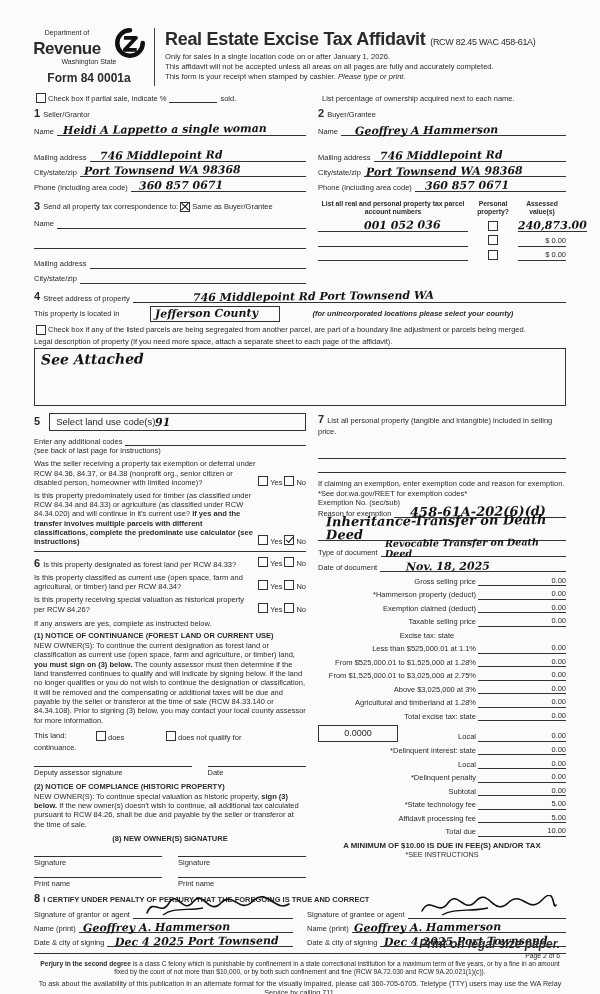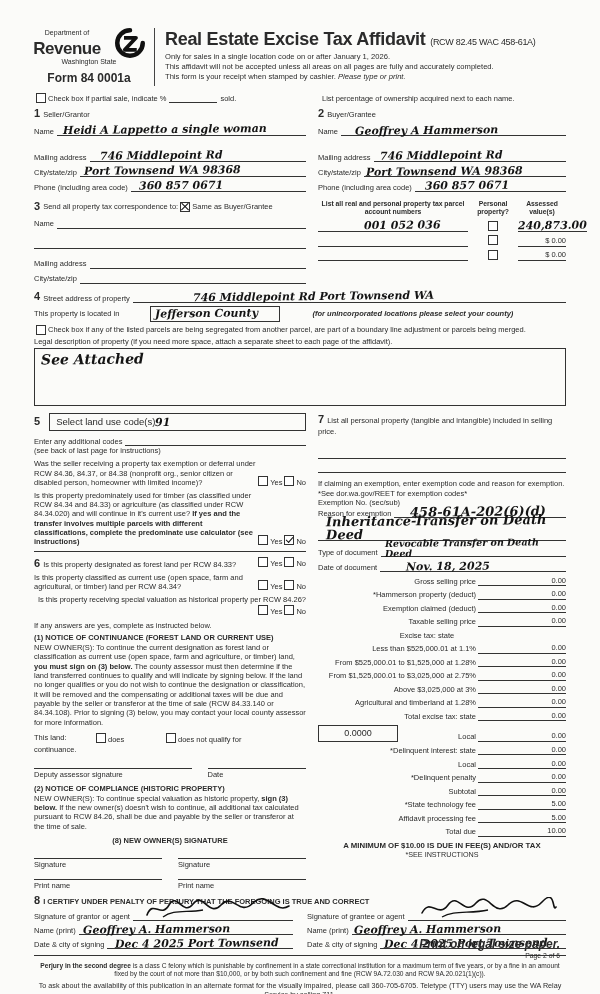--- a/index.html
+++ b/index.html
@@ -269,21 +269,21 @@
       </div>
       <hr class="full">
       <div style="display:flex;margin-top:5px;align-items:flex-start;">
         <span style="flex:1;"><span class="secnum">6</span><span>Is this property designated as forest land per RCW 84.33?</span></span>
         <span style="white-space:nowrap;"><span class="cb"></span><span>Yes</span><span class="cb"></span><span>No</span></span>
       </div>
       <div style="display:flex;margin-top:2px;align-items:flex-end;">
         <span style="flex:1;">Is this property classified as current use (open space, farm and agricultural, or timber) land per RCW 84.34?</span>
         <span style="white-space:nowrap;"><span class="cb"></span><span>Yes</span><span class="cb"></span><span>No</span></span>
       </div>
-      <div style="display:flex;margin-top:4px;align-items:flex-end;flex-direction:column;">
+      <div style="display:flex;margin-top:4px;align-items:flex-end;">
         <span style="flex:1;">Is this property receiving special valuation as historical property per RCW 84.26?</span>
         <span style="white-space:nowrap;"><span class="cb"></span><span>Yes</span><span class="cb"></span><span>No</span></span>
       </div>
       <div style="margin-top:5px;">If any answers are yes, complete as instructed below.</div>
       <div class="b" style="margin-top:3px;">(1) NOTICE OF CONTINUANCE (FOREST LAND OR CURRENT USE)</div>
       <div><span>NEW OWNER(S): To continue the current designation as forest land or classification as current use (open space, farm and agriculture, or timber) land, </span><b>you must sign on (3) below.</b><span> The county assessor must then determine if the land transferred continues to qualify and will indicate by signing below. If the land no longer qualifies or you do not wish to continue the designation or classification, it will be removed and the compensating or additional taxes will be due and payable by the seller or transferor at the time of sale (RCW 84.33.140 or 84.34.108). Prior to signing (3) below, you may contact your local county assessor for more information.</span></div>
       <div style="display:flex;margin-top:6px;">
         <span style="flex:0 0 60px;">This land:</span>
         <span style="flex:0 0 70px;"><span class="cb"></span><span>does</span></span>
         <span><span class="cb"></span><span>does not qualify for</span></span>

